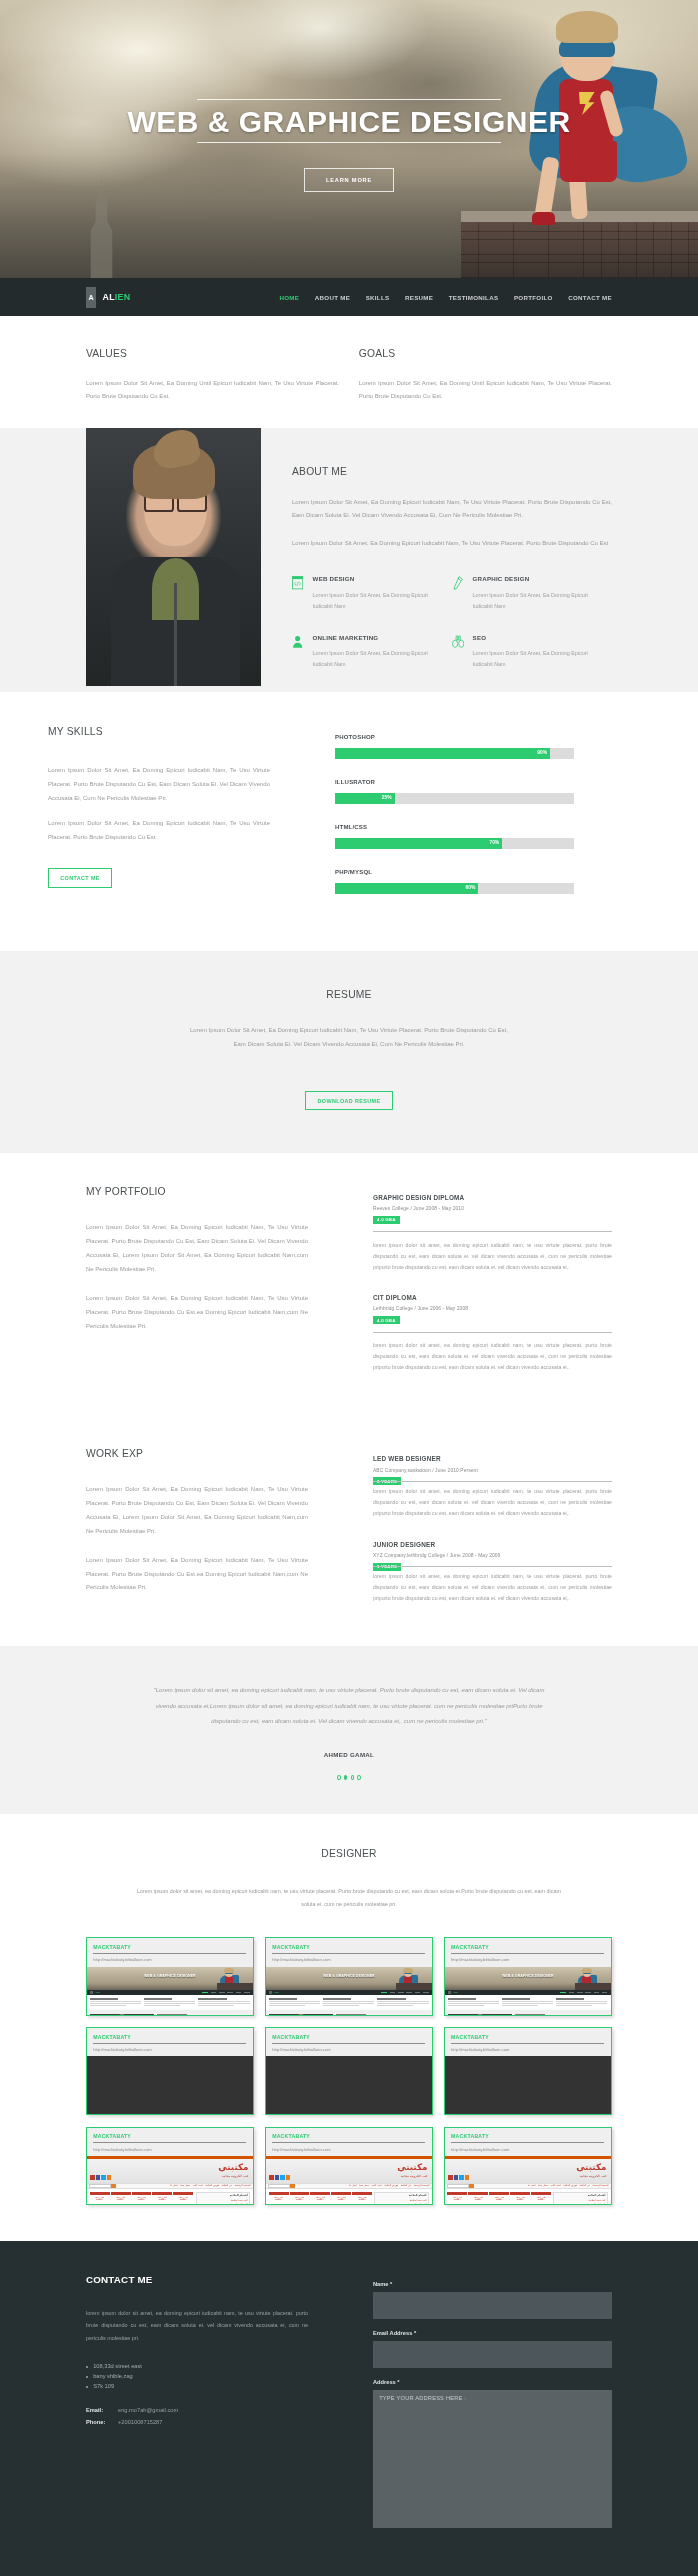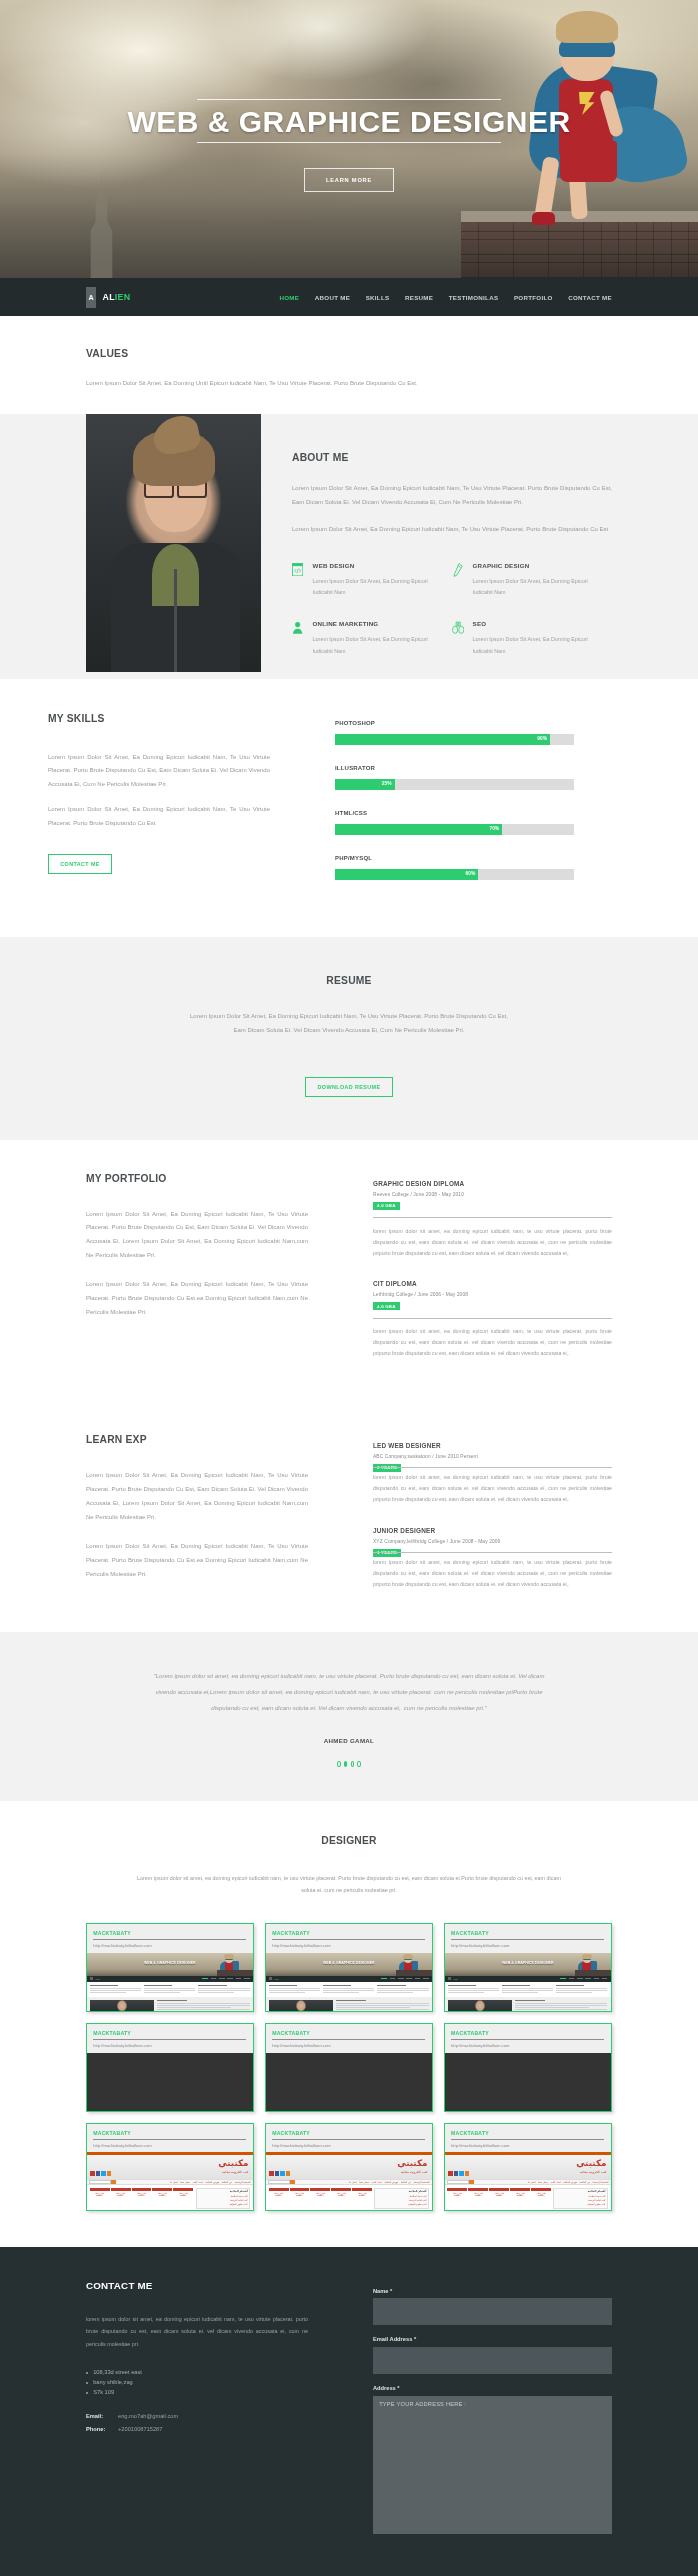--- a/index.html
+++ b/index.html
@@ -108,21 +108,21 @@
     font-family:"Liberation Sans Narrow","Liberation Sans",sans-serif;
     font-size:6.2px; letter-spacing:0.3px; color:#c9cdcd; text-decoration:none; font-weight:600;
   }
   .nav-item.active{ color:#2ecc71; }
 
   
   .sec-white{ background:#fff; }
   .sec-grey{ background:#f2f2f2; }
   .h2{
     font-family:"Liberation Sans Narrow","Liberation Sans",sans-serif;
-    font-size:10.3px; font-weight:700; color:#4a4f52; letter-spacing:0.2px;
+    font-size:10.3px; font-weight:400; color:#4a4f52; letter-spacing:0.2px;
   }
   .p-body{
     font-family:"Liberation Sans Narrow","Liberation Sans",sans-serif;
     font-size:6px; line-height:2.3; color:#9a9a9a; text-align:justify;
   }
 
   
   .vgh{ padding:32px 0 24px; display:flex; gap:19.6px; }
   .vgh-col{ flex:1; }
   .vgh-col h3{ margin-bottom:17.5px; }
@@ -256,21 +256,21 @@
   .pf-head{ background:#efefef; padding:5.7px 6.2px 4.6px; }
   .pf-title{
     font-family:"Liberation Sans","Liberation Sans Narrow",sans-serif;
     color:#2ecc71; font-size:5.2px; font-weight:700; letter-spacing:0.2px;
   }
   .pf-sep{ height:0.5px; background:#8d8d8d; margin:3.1px 0 3.6px; }
   .pf-url{
     font-family:"Liberation Sans","Liberation Sans Narrow",sans-serif;
     font-size:4.1px; color:#8a8a8a;
   }
-  .pf-shot{ height:58px; overflow:hidden; position:relative; background:#ef4444; }
+  .pf-shot{ height:48px; overflow:hidden; position:relative; background:#ef4444; }
   .pf-shot.dark{ background:#333333; height:58px; }
 
   
   .mini-hero{ height:23px; position:relative;
     background:linear-gradient(180deg,#cdc4ad,#a79c86 70%,#6d675b);
     overflow:hidden; }
   .mini-hero .mh-t{
     position:absolute; left:0; right:0; top:7.7px; text-align:center; color:#fff;
     font-family:"Liberation Sans Narrow","Liberation Sans",sans-serif; font-size:3.6px; font-weight:700;
     text-shadow:0 0.5px 1px rgba(0,0,0,.5);
@@ -417,20 +417,24 @@
       </div>
     </div>
   </nav>
 
   <section class="sec-white">
     <div class="container vgh">
       <div class="vgh-col">
         <h3 class="h2">VALUES</h3>
         <p class="p-body">Lorem Ipsum Dolor Sit Amet, Ea Doming Until Epicuri Iudicabit Nam, Te Usu Virtute Placerat. Purto Brute Disputando Cu Est.</p>
       </div>
+      <div class="vgh-col">
+        <h3 class="h2">GOALS</h3>
+        <p class="p-body">Lorem Ipsum Dolor Sit Amet, Ea Doming Until Epicuri Iudicabit Nam, Te Usu Virtute Placerat. Purto Brute Disputando Cu Est.</p>
+      </div>
     </div>
   </section>
 
   <section class="sec-grey">
     <div class="container about">
       <div class="about-photo">
         <div class="ap-body"></div>
           <div class="ap-shirt"></div>
           <div class="ap-zip"></div>
         <div class="ap-face"></div>
@@ -574,21 +578,21 @@
           <div class="edu-line"></div>
           <p class="edu-desc">lorem ipsum dolor sit amet, ea doming epicuri iudicabit nam, te usu virtute placerat. purto brute disputando cu est, eam dicam soluta ei. vel dicam vivendo accusata ei, cum ne periculis molestiae pripurto brute disputando cu est, eam dicam soluta ei. vel dicam vivendo accusata ei,.</p>
         </div>
       </div>
     </div>
   </section>
 
   <section class="sec-white">
     <div class="container edu">
       <div class="edu-left">
-        <h2 class="h2">LEARN EXP</h2>
+        <h2 class="h2">WORK EXP</h2>
         <p class="p-body">Lorem Ipsum Dolor Sit Amet, Ea Doming Epicuri Iudicabit Nam, Te Usu Virtute Placerat. Purto Brute Disputando Cu Est, Eam Dicam Soluta Ei. Vel Dicam Vivendo Accusata Ei, Lorem Ipsum Dolor Sit Amet, Ea Doming Epicuri Iudicabit Nam,cum Ne Periculis Molestiae Pri.</p>
         <p class="p-body">Lorem Ipsum Dolor Sit Amet, Ea Doming Epicuri Iudicabit Nam, Te Usu Virtute Placerat. Purto Brute Disputando Cu Est.ea Doming Epicuri Iudicabit Nam,cum Ne Periculis Molestiae Pri.</p>
       </div>
       <div class="edu-right">
         <div class="edu-item">
           <h4>LED WEB DESIGNER</h4>
           <div class="edu-meta">ABC Company,saskatoon / June 2010 Persent</div>
           <span class="edu-badge">3 YEARS</span>
           <div class="edu-line tight"></div>
           <p class="edu-desc">lorem ipsum dolor sit amet, ea doming epicuri iudicabit nam, te usu virtute placerat. purto brute disputando cu est, eam dicam soluta ei. vel dicam vivendo accusata ei, cum ne periculis molestiae pripurto brute disputando cu est, eam dicam soluta ei. vel dicam vivendo accusata ei,.</p>

